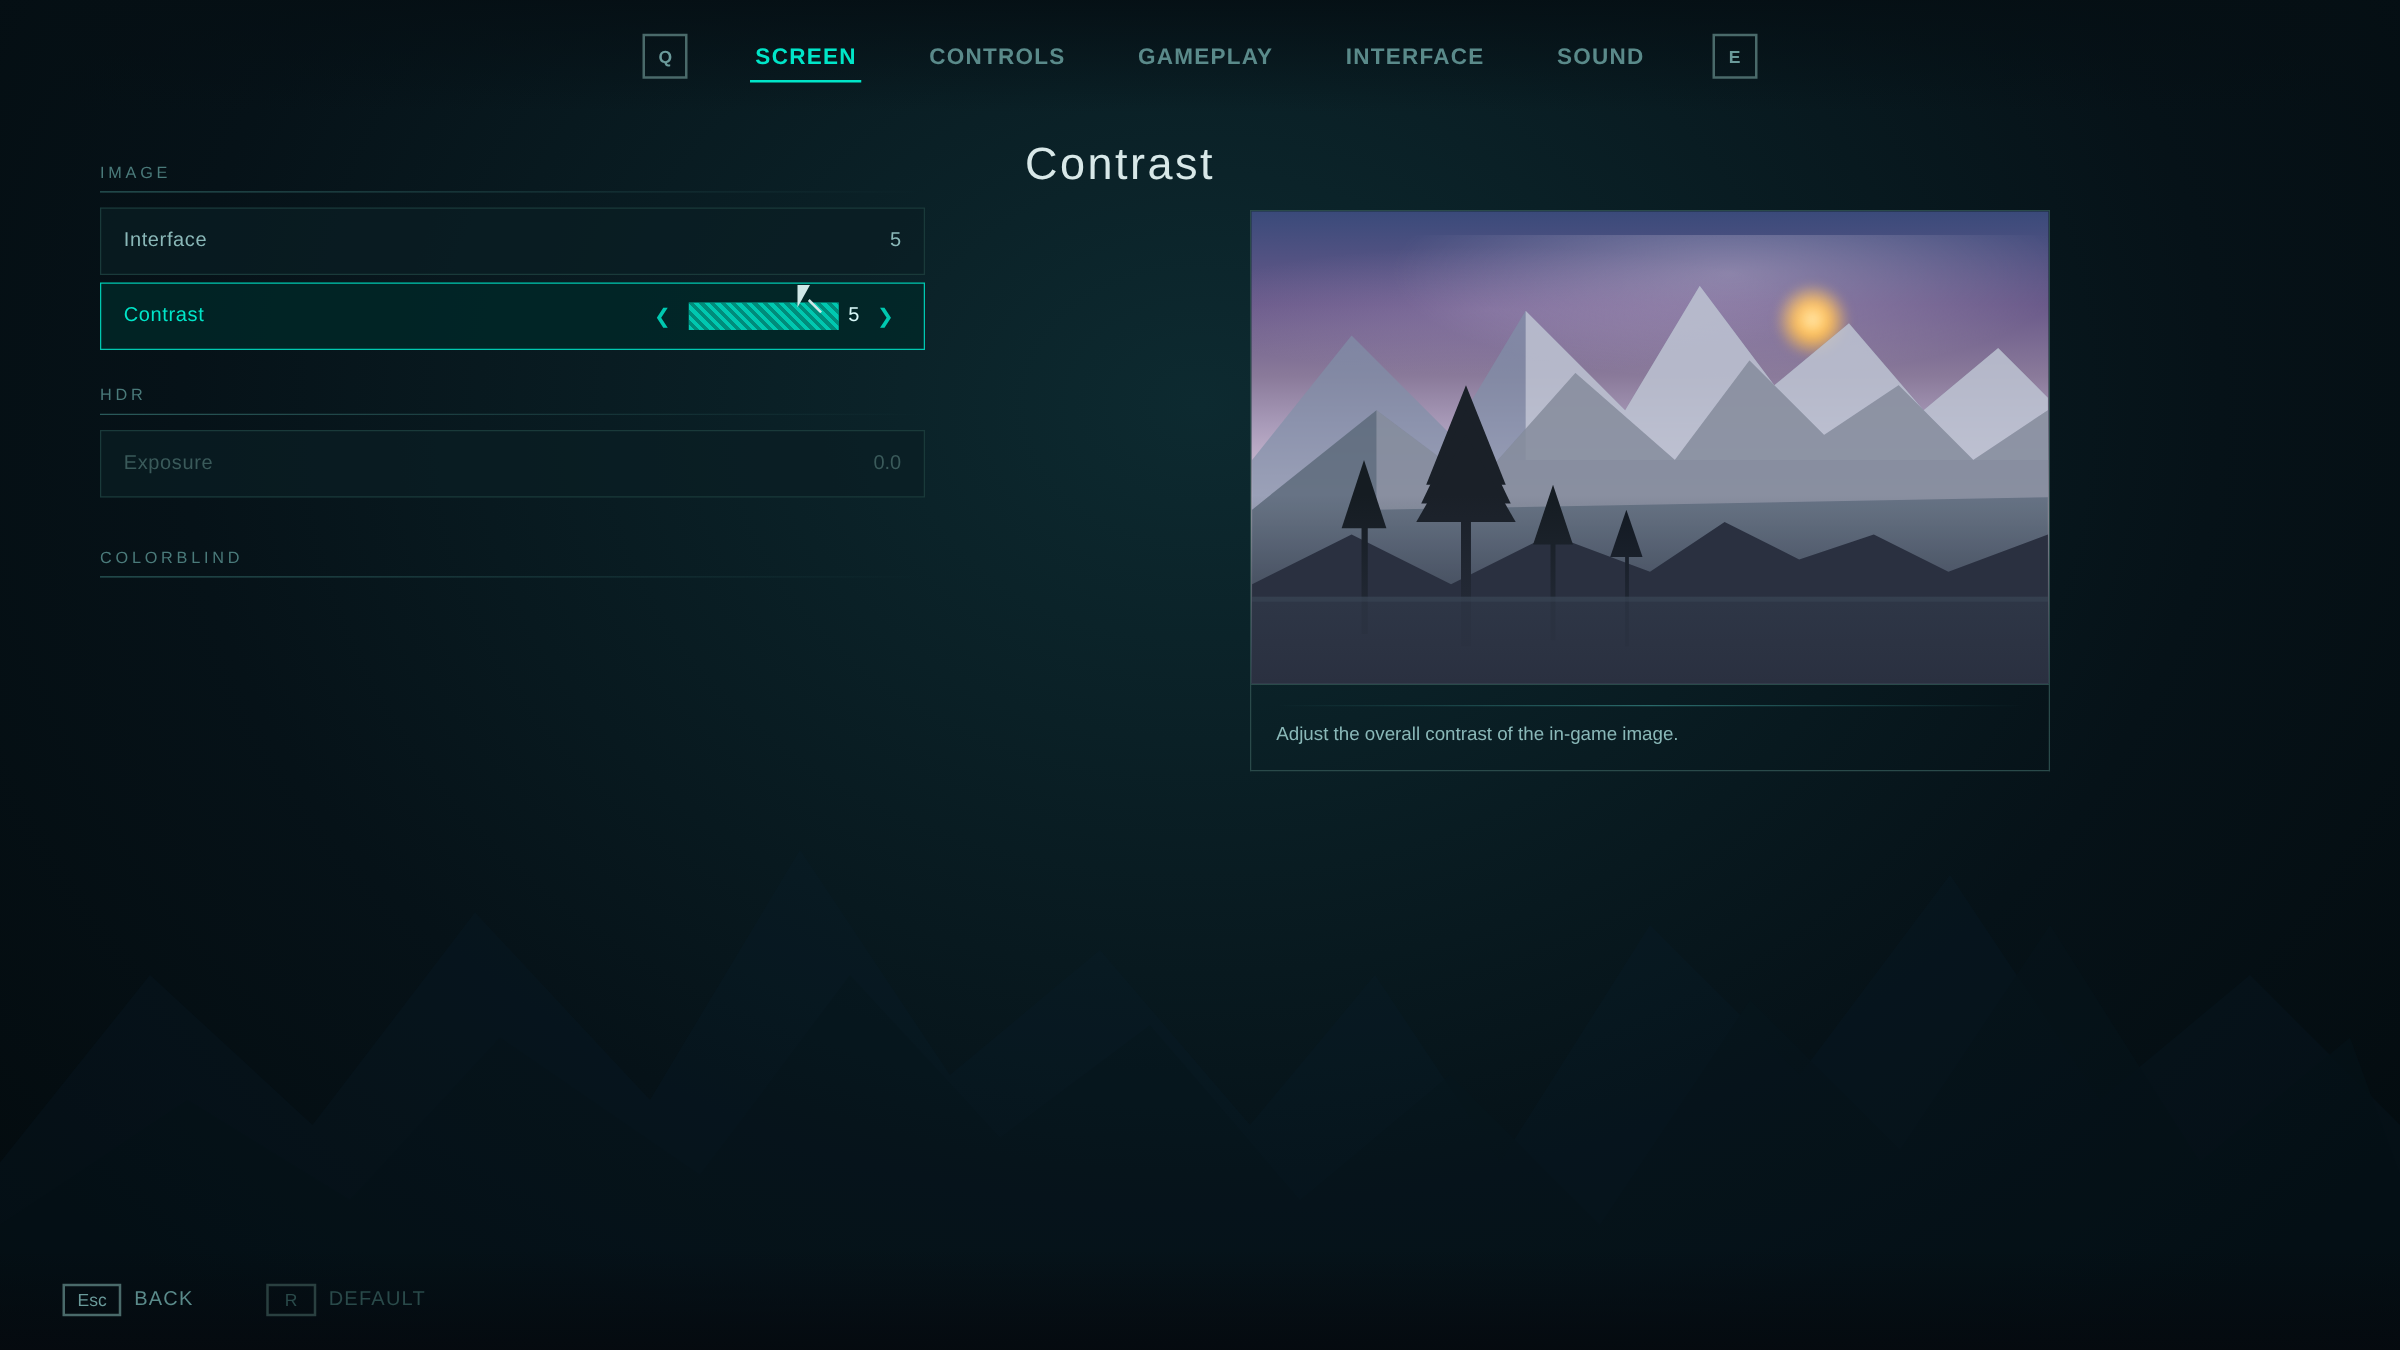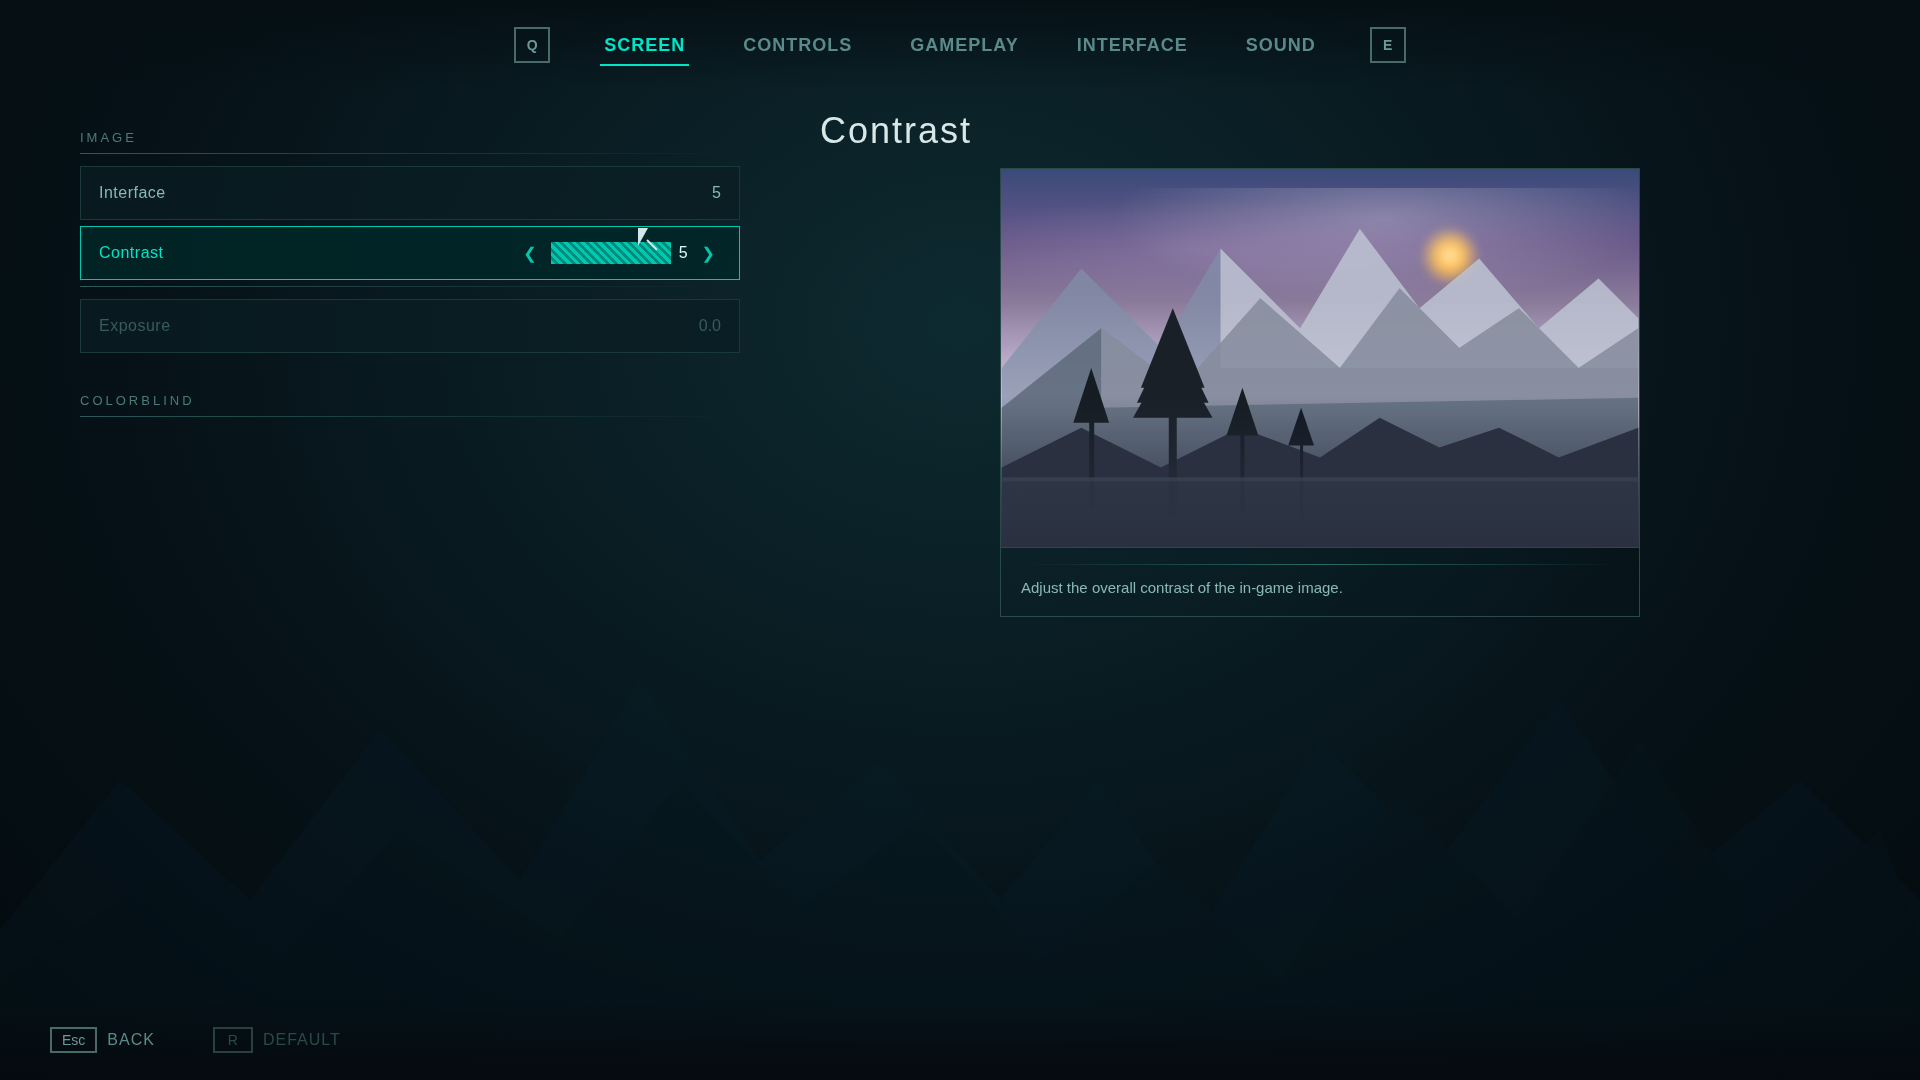--- a/index.html
+++ b/index.html
@@ -419,20 +419,21 @@
       <div class="slider-control">
         <span class="arrow-btn">❮</span>
         <div class="slider-track">
           <div class="slider-pattern"></div>
         </div>
         <span class="setting-value">5</span>
         <span class="arrow-btn">❯</span>
       </div>
     </div>
 
+    <div class="section-header" style="margin-top: 28px;">HDR</div>
     <div class="section-divider"></div>
 
 
     <div class="setting-row disabled">
       <span class="setting-label">Exposure</span>
       <span class="setting-value">0.0</span>
     </div>
 
     <div class="section-header" style="margin-top: 40px;">COLORBLIND</div>
     <div class="section-divider"></div>

